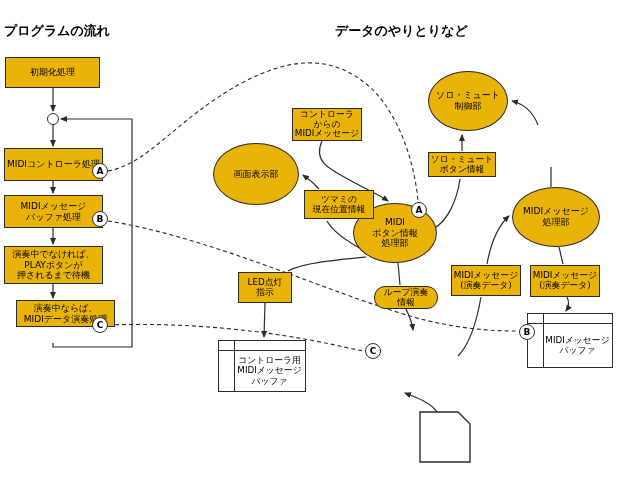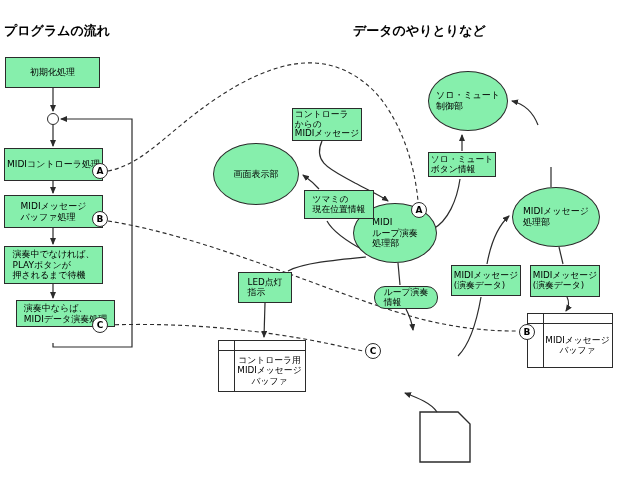--- a/index.html
+++ b/index.html
@@ -5,23 +5,23 @@
   * { box-sizing: border-box; margin: 0; padding: 0; }
   html,body { background:#fff; }
   .stage {
     position: relative; width: 640px; height: 480px; background: #fff;
     font-family: "DejaVu Sans", "Liberation Sans", sans-serif;
     color: #000; overflow: hidden;
   }
   svg.wires { position: absolute; left:0; top:0; z-index: 1; }
   .title { position: absolute; z-index: 2; font-size: 13px; font-weight: bold; white-space: nowrap; }
   .shape {
-    position: absolute; z-index: 2; background: #86efac;
+    position: absolute; z-index: 2; background: #eab308;
     display: flex; align-items: center; justify-content: center;
-    text-align: left; white-space: pre-line; line-height: 1.18;
+    text-align: center; white-space: pre-line; line-height: 1.18;
   }
   .rect    { border: 1.5px solid #2b2b2b; font-size: 9px; }
   .ellipse { border: 1.4px solid #2b2b2b; border-radius: 50%; font-size: 9px; }
   .lbl     { border: 1.4px solid #2b2b2b; font-size: 8.8px; line-height: 1.12; }
   .buffer  { position: absolute; z-index: 2; background:#fff; border: 1.5px solid #2b2b2b; font-size: 8.8px; }
   .buffer .hline { position: absolute; left: 0; right: 0; top: 9px; border-top: 1.4px solid #2b2b2b; }
   .buffer .vline { position: absolute; top: 0; bottom: 0; left: 15px; border-left: 1.4px solid #2b2b2b; }
   .buffer .btxt  { position: absolute; left: 15px; top: 9px; right: 0; bottom: 0;
                    display: flex; align-items: center; justify-content: center;
                    text-align: center; white-space: pre-line; line-height: 1.18; }
@@ -78,39 +78,39 @@
 
       <g stroke-dasharray="4 3" stroke-width="1.1">
         <path d="M108,171 C150,163 175,120 240,84 C290,57 335,52 375,92 C398,117 414,158 418,201"></path>
         <path d="M108,221 C210,237 330,293 410,316 C455,329 492,331 516,331"></path>
         <path d="M108,325 C190,322 270,331 335,345 C348,348 358,350 364,351"></path>
       </g>
     </g>
   </svg>
 
   <div class="title" style="left:4px; top:22px;">プログラムの流れ</div>
-  <div class="title" style="left:335px; top:22px;margin-left:18px;">データのやりとりなど</div>
+  <div class="title" style="left:335px; top:22px;">データのやりとりなど</div>
 
   <div class="shape rect" style="left:5px; top:57px; width:95px; height:31px;">初期化処理</div>
   <div class="conn0" style="left:47px; top:113px;"></div>
   <div class="shape rect" style="left:4px; top:148px; width:99px; height:33px;">MIDIコントローラ処理</div>
   <div class="shape rect" style="left:4px; top:195px; width:99px; height:33px;">MIDIメッセージ
 バッファ処理</div>
   <div class="shape rect" style="left:4px; top:246px; width:99px; height:38px;">演奏中でなければ、
 PLAYボタンが
 押されるまで待機</div>
   <div class="shape rect" style="left:16px; top:300px; width:99px; height:27px;">演奏中ならば、
 MIDIデータ演奏処理</div>
   <div class="conn" style="left:92px; top:163px;">A</div>
   <div class="conn" style="left:92px; top:211px;">B</div>
   <div class="conn" style="left:92px; top:317px;">C</div>
 
   <div class="shape ellipse" style="left:213px; top:143px; width:86px; height:62px;">画面表示部</div>
   <div class="shape ellipse" style="left:353px; top:203px; width:84px; height:60px;">MIDI
-ループ演奏
+ボタン情報
 処理部</div>
   <div class="shape ellipse" style="left:428px; top:71px; width:80px; height:60px;">ソロ・ミュート
 制御部</div>
   <div class="shape ellipse" style="left:512px; top:187px; width:88px; height:60px;">MIDIメッセージ
 処理部</div>
 
   <div class="shape lbl" style="left:292px; top:108px; width:70px; height:33px;">コントローラ
 からの
 MIDIメッセージ</div>
   <div class="shape lbl" style="left:288px; top:190px; width:70px; height:29px;margin-left:16px;">ツマミの

